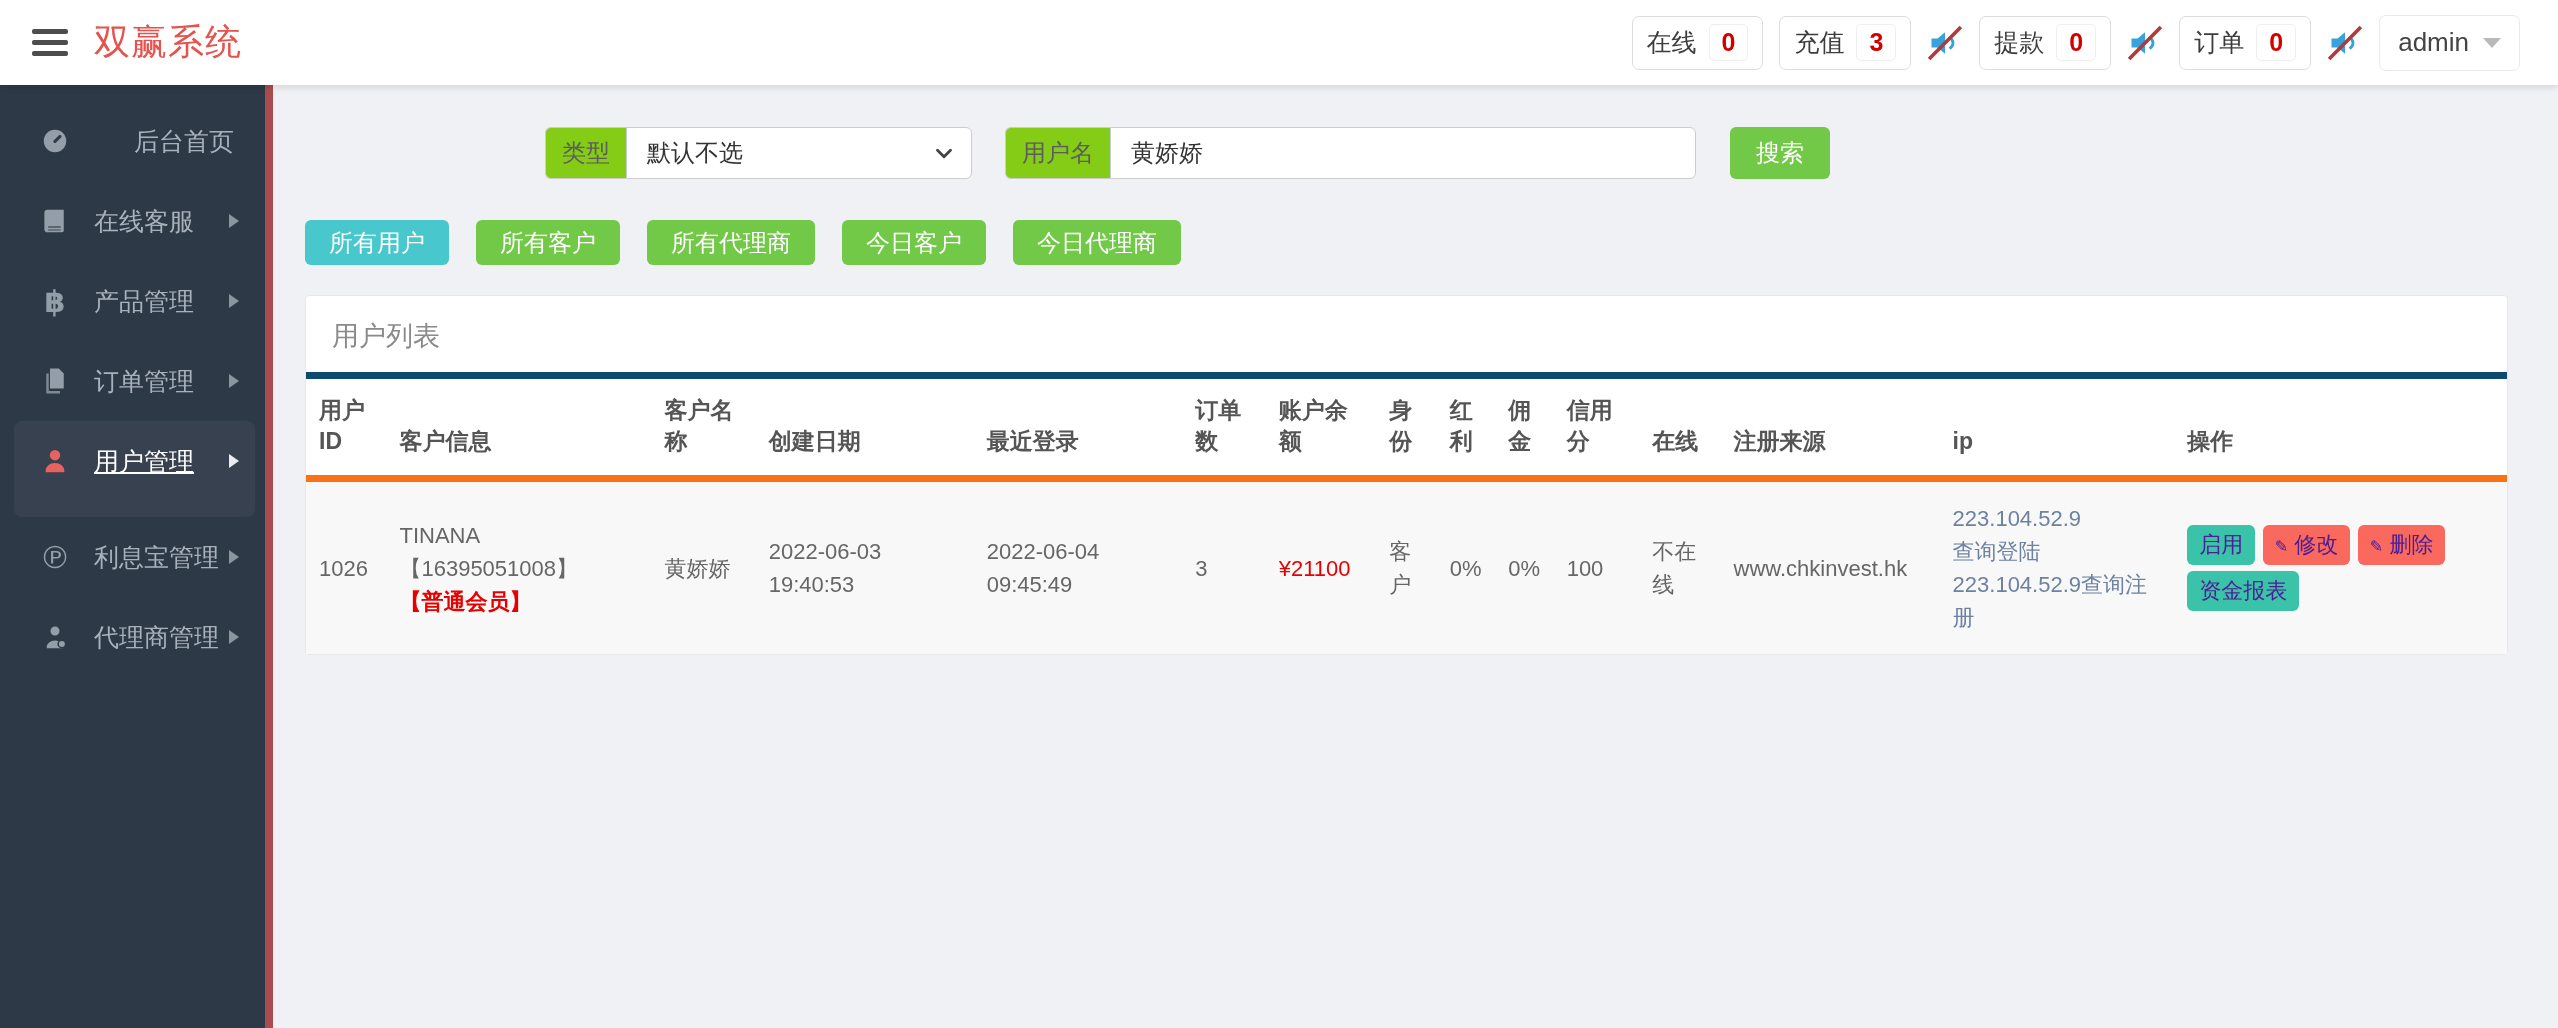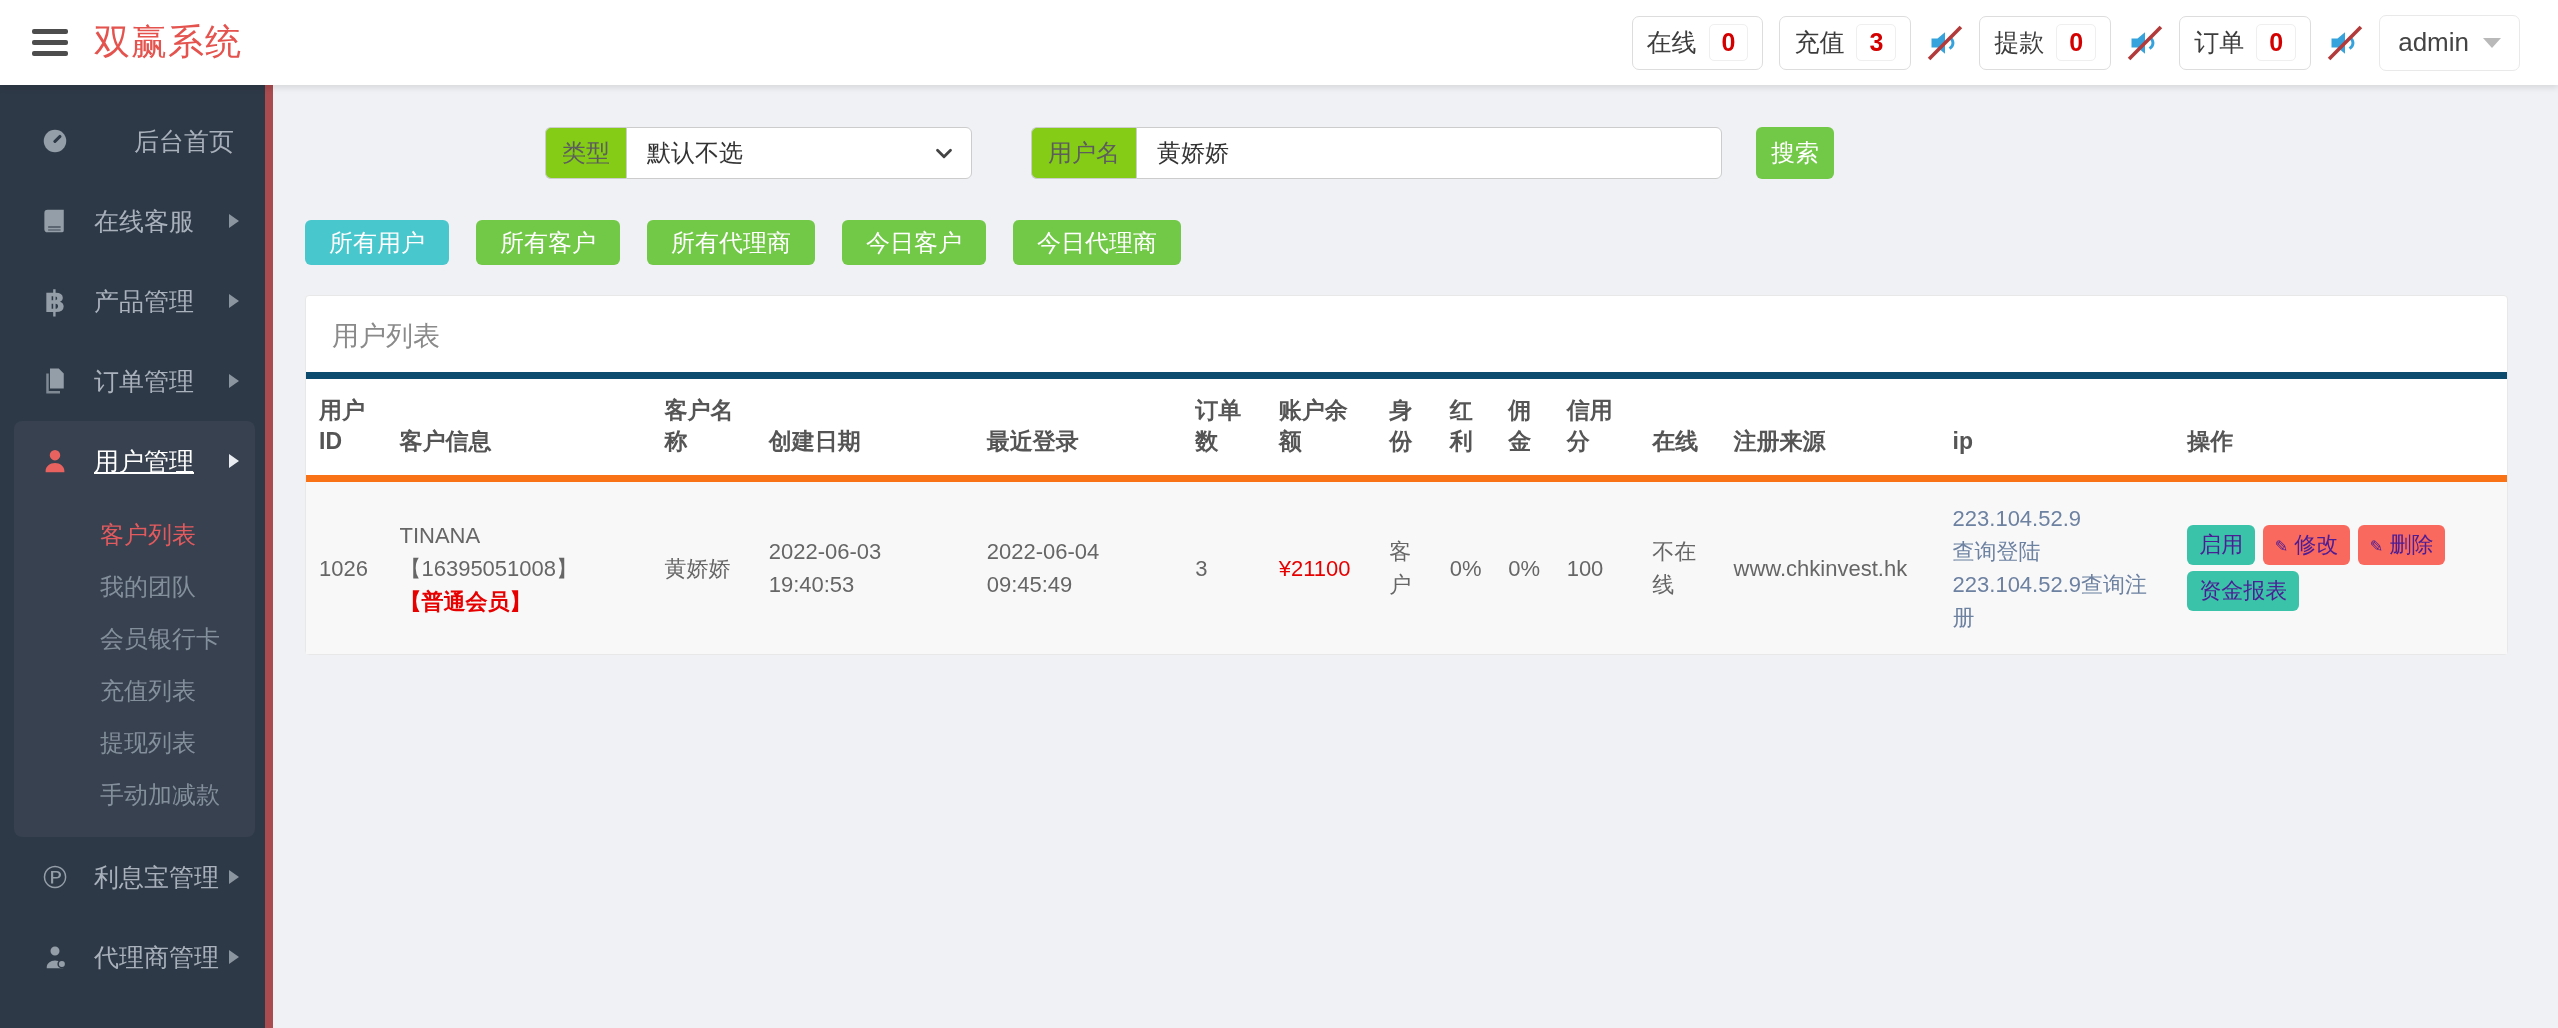--- a/index.html
+++ b/index.html
@@ -46,22 +46,22 @@
 
   .filter-bar { display: flex; align-items: center; margin: 42px 0 0 264px; }
   .input-group { display: flex; height: 52px; }
   .ig-addon { background: #84cc16; border: 1px solid #ccc; border-right: none; border-radius: 6px 0 0 6px;
               display: flex; align-items: center; padding: 0 16px; color: #5d5d5d; font-size: 24px; }
   .select-box { width: 346px; height: 52px; background: #fff; border: 1px solid #ccc; border-radius: 0 6px 6px 0;
                 display: flex; align-items: center; justify-content: space-between; padding: 0 14px 0 20px;
                 font-size: 24px; color: #333; cursor: pointer; }
   .text-input { width: 586px; height: 52px; background: #fff; border: 1px solid #ccc; border-radius: 0 6px 6px 0;
                 padding: 0 20px; font-size: 24px; color: #333; outline: none; font-family: inherit; }
-  .grp-user { margin-left: 59px; }
-  .search-btn { margin-left: 34px; height: 52px; padding: 0 15px; background: #72c847; color: #fff; border: none;
+  .grp-user { margin-left: 33px; }
+  .search-btn { margin-left: 34px; height: 52px; padding: 0 26px; background: #72c847; color: #fff; border: none;
                 border-radius: 6px; font-size: 24px; cursor: pointer; font-family: inherit; }
 
   .quick-row { display: flex; gap: 27px; margin: 41px 0 0 24px; }
   .q-btn { height: 45px; padding: 0 24px; border: none; border-radius: 6px; color: #fff; font-size: 24px;
            cursor: pointer; font-family: inherit; }
   .q-teal { background: #48c7cc; }
   .q-green { background: #72c847; }
 
   
   .panel { margin: 30px 50px 0 24px; background: #fff; border: 1px solid #e8e8e8; border-radius: 4px; }
@@ -178,28 +178,20 @@
 
   <div class="nav-group">
     <div class="nav-item">
       <span class="nav-icon">
         <svg width="30" height="30" viewBox="0 0 24 24">
             <path fill="currentColor" d="M12 11.5a4.2 4.2 0 1 0 0-8.4 4.2 4.2 0 0 0 0 8.4zm-7.5 8.3c0-3.5 3.4-6.3 7.5-6.3s7.5 2.8 7.5 6.3V21h-15v-1.2z"></path>
           </svg>
       </span>
       <span>用户管理</span>
       <span class="nav-arrow"></span>
-    </div>
-    <div class="submenu">
-      <div class="submenu-item active">客户列表</div>
-      <div class="submenu-item">我的团队</div>
-      <div class="submenu-item">会员银行卡</div>
-      <div class="submenu-item">充值列表</div>
-      <div class="submenu-item">提现列表</div>
-      <div class="submenu-item">手动加减款</div>
     </div>
   </div>
 
   <div class="nav-item">
     <span class="nav-icon" style="font-size:32px;">℗</span>
     <span>利息宝管理</span>
     <span class="nav-arrow"></span>
   </div>
 
   <div class="nav-item">

